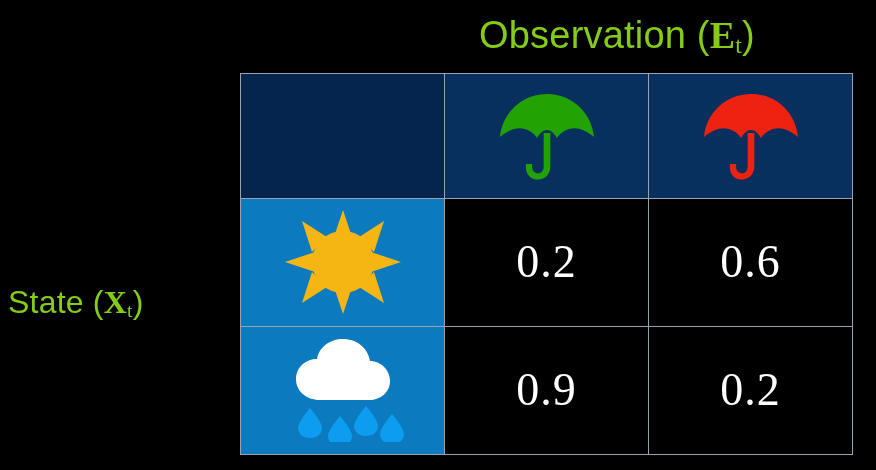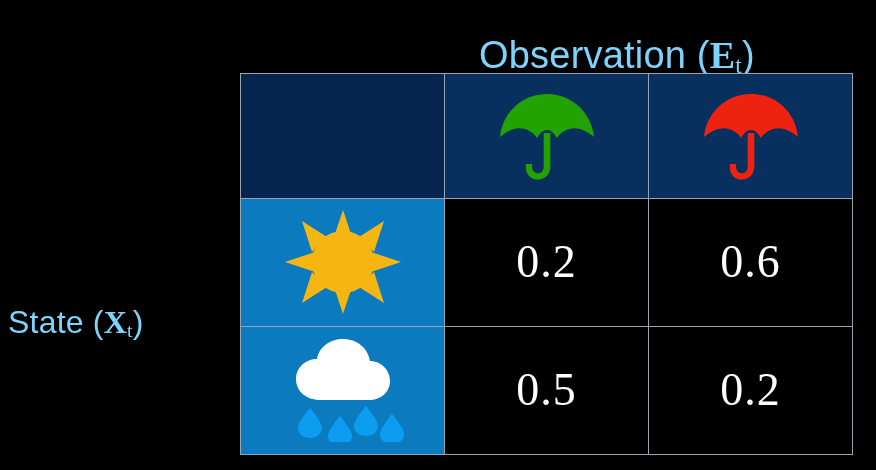--- a/index.html
+++ b/index.html
@@ -12,26 +12,25 @@
     width: 876px;
     height: 470px;
     overflow: hidden;
     font-family: "Liberation Sans", sans-serif;
     position: relative;
   }
 
   
   .caption {
     position: absolute;
-    color: #7dd3fc;
+    color: #84cc16;
     font-family: "Liberation Sans", sans-serif;
     font-weight: 400;
     letter-spacing: 0.2px;
     white-space: nowrap;
-    margin-top: 20px;
   }
   #observation-caption {
     left: 479px;
     top: 13px;
     font-size: 38px;
     line-height: 44px;
   }
   #state-caption {
     left: 8px;
     top: 282px;
@@ -158,17 +157,17 @@
             <path d="M42 62 C28 62 18 53 18 41 C18 29 28 21 39 21 C41 9 52 1 65 1 C79 1 90 10 92 23 C103 23 112 32 112 43 C112 54 103 62 91 62 Z" fill="#ffffff"></path>
             <g fill="#0d9df0">
               <path d="M32 70 C32 70 20 84 20 90 C20 96 25 100 32 100 C39 100 44 96 44 90 C44 84 32 70 32 70 Z"></path>
               <path d="M62 78 C62 78 50 92 50 98 C50 104 55 108 62 108 C69 108 74 104 74 98 C74 92 62 78 62 78 Z"></path>
               <path d="M88 68 C88 68 76 82 76 88 C76 94 81 98 88 98 C95 98 100 94 100 88 C100 82 88 68 88 68 Z"></path>
               <path d="M114 76 C114 76 102 90 102 96 C102 102 107 106 114 106 C121 106 126 102 126 96 C126 90 114 76 114 76 Z"></path>
             </g>
           </svg>
         </div>
       </td>
-      <td class="cell-value col-obs">0.5</td>
+      <td class="cell-value col-obs">0.9</td>
       <td class="cell-value col-obs">0.2</td>
     </tr>
   </tbody>
 </table>
 
 </body></html>

